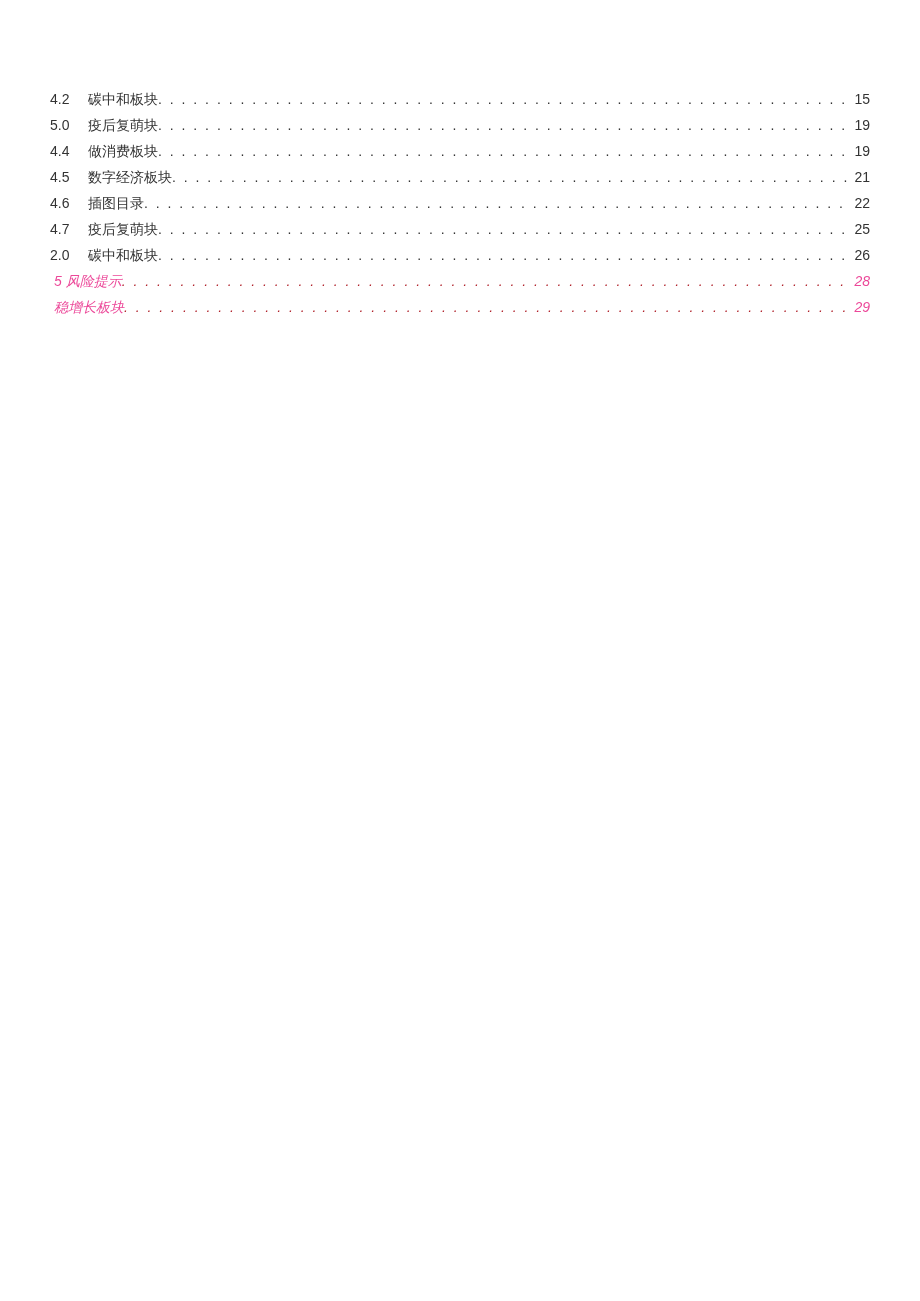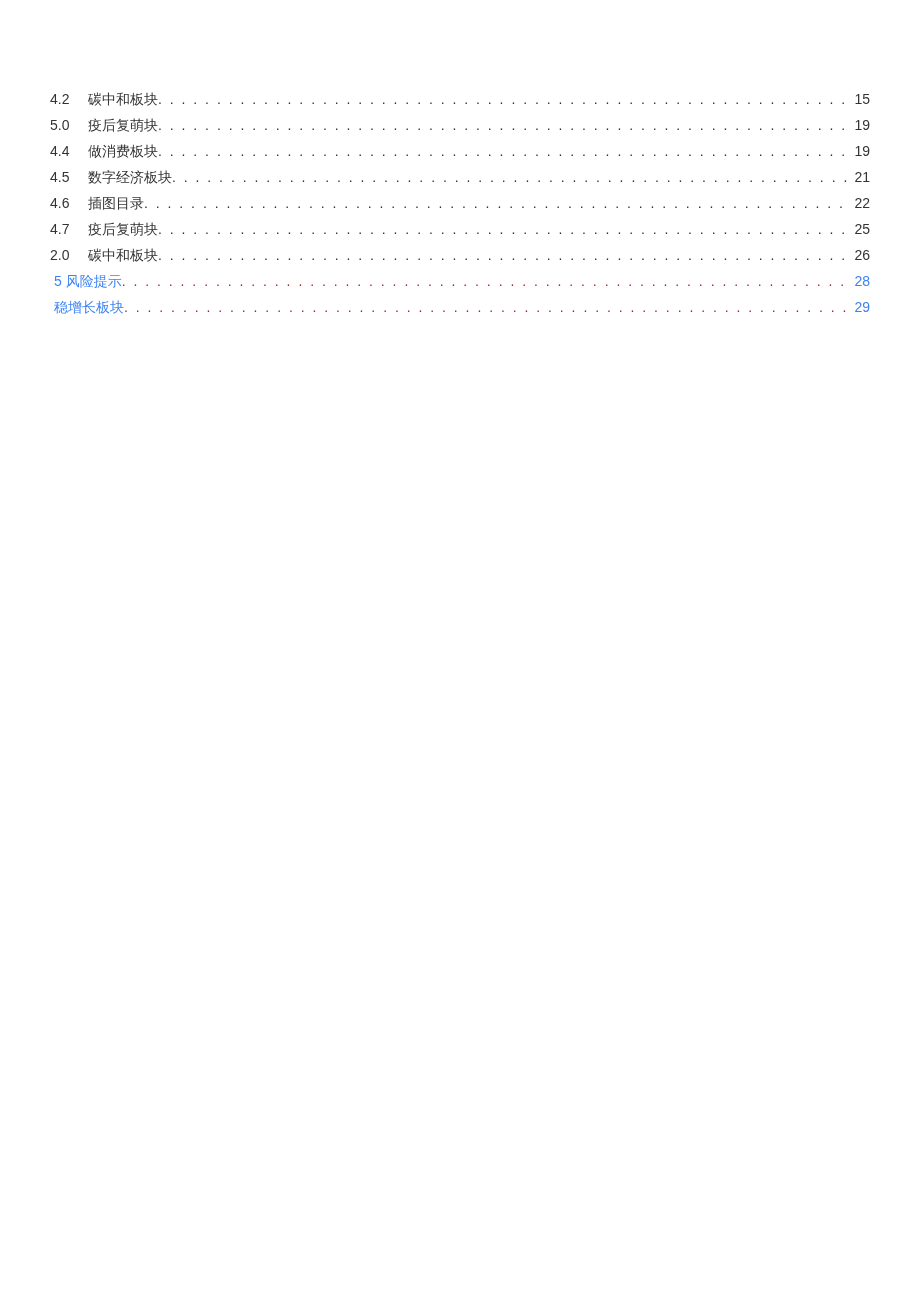--- a/index.html
+++ b/index.html
@@ -39,21 +39,21 @@
     color: #333;
   }
   .toc-dots::after {
     content: ". . . . . . . . . . . . . . . . . . . . . . . . . . . . . . . . . . . . . . . . . . . . . . . . . . . . . . . . . . . . . . . . . . . . . . . . . . . . . . . . . . . . . . . . . . . . . . . . . . . . . . . . . . . . . . . . . . . . . . . . . . . . . . . . . . . . . . . . . . . . . . . . . . . . . . . . . . . . . . . . . . . . . . . . . . . . . . . . . . . . . . . . . . . . . . . . . . . . . . . . . . . . . . . . . . . . . . . . . . . . . . . . . . . . . . . . . . . . . . . . . . . . . . . . . . . . . . . . . . . . . . . . . . . . . . . . . . . . . . . . . . . . . . . . . . . . . . . . . . . . . . . . . . . . . . . . . . . . . . . .";
   }
   .toc-page {
     padding-left: 4px;
     min-width: 20px;
     text-align: right;
   }
-  .accent { color: #3b82f6; }
+  .accent { color: #ec4899; font-style: italic; }
   .accent .toc-dots::after { color: #b0222b; }
 </style>
 </head>
 <body>
 
 <div class="page">
 
   <div class="toc-row sub">
     <span class="toc-num">4.2</span>
     <span class="toc-title">碳中和板块</span>

